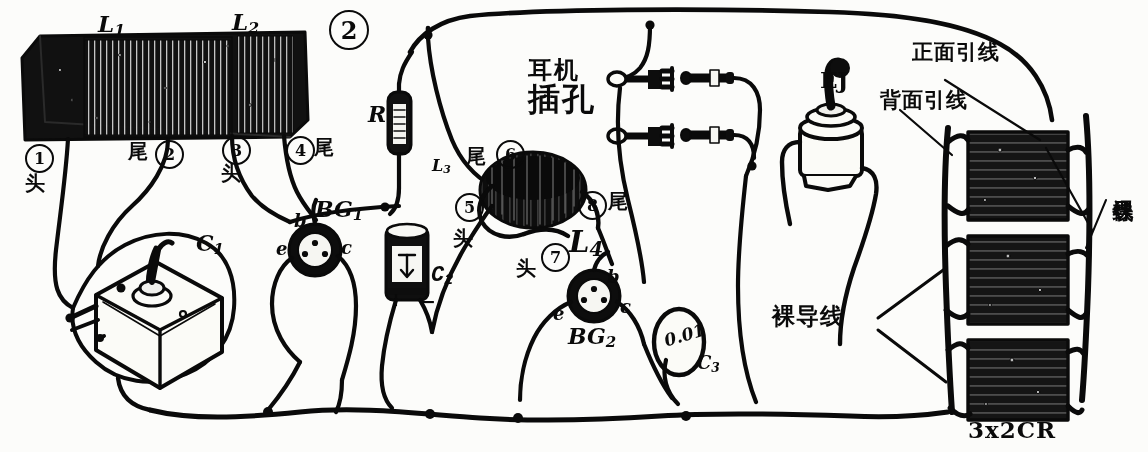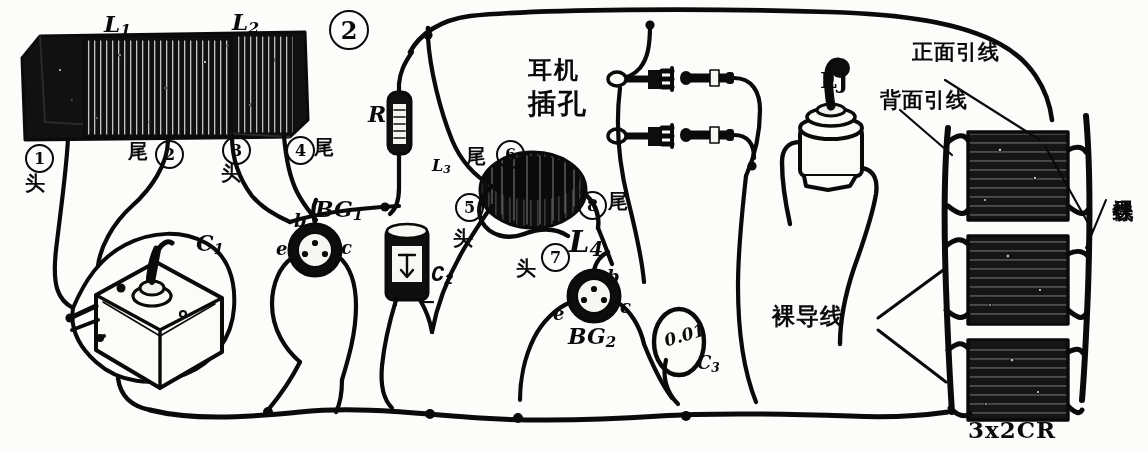--- a/index.html
+++ b/index.html
@@ -305,21 +305,21 @@
       <path d="M900 110 L952 155" stroke-width="2.2"></path>
       <path d="M878 318 L946 268" stroke-width="3"></path>
       <path d="M878 330 L946 382" stroke-width="3"></path>
       <path d="M1106 200 L1086 248" stroke-width="2"></path>
       <path d="M1046 148 L1092 230" stroke-width="2.2"></path>
     </g>
   </svg>
 
   <div class="circnum" style="left:329px;top:10px;width:36px;height:36px;font-size:24px;">2</div>
 
-  <div class="lbl lbl-lat" style="left:98px;top:12px;font-size:23px;margin-left:6px;">L<span class="sub">1</span></div>
+  <div class="lbl lbl-lat" style="left:98px;top:12px;font-size:23px;">L<span class="sub">1</span></div>
   <div class="lbl lbl-lat" style="left:232px;top:10px;font-size:23px;text-align:right;">L<span class="sub">2</span></div>
 
   <div class="circnum" style="left:25px;top:144px;width:25px;height:25px;font-size:16px;">1</div>
   <div class="lbl lbl-cn" style="left:25px;top:173px;font-size:20px;">头</div>
 
   <div class="lbl lbl-cn" style="left:128px;top:141px;font-size:20px;">尾</div>
   <div class="circnum" style="left:155px;top:140px;width:25px;height:25px;font-size:16px;">2</div>
 
   <div class="circnum" style="left:222px;top:136px;width:25px;height:25px;font-size:16px;">3</div>
   <div class="lbl lbl-cn" style="left:221px;top:163px;font-size:20px;">头</div>
@@ -354,21 +354,21 @@
 
   <div class="lbl lbl-lat" style="left:607px;top:268px;font-size:18px;">b</div>
   <div class="lbl lbl-lat" style="left:553px;top:305px;font-size:18px;">e</div>
   <div class="lbl lbl-lat" style="left:620px;top:298px;font-size:18px;">c</div>
   <div class="lbl lbl-lat" style="left:568px;top:325px;font-size:22px;">BG<span class="sub">2</span></div>
 
   <div class="lbl lbl-lat" style="left:664px;top:327px;font-size:17px;transform:rotate(-16deg);">0.01</div>
   <div class="lbl lbl-lat" style="left:697px;top:342px;font-size:18px;margin-top:12px;">C<span class="sub">3</span></div>
 
   <div class="lbl lbl-cn" style="left:528px;top:58px;font-size:24px;letter-spacing:2px;">耳机</div>
-  <div class="lbl lbl-cn" style="left:528px;top:90px;font-size:28px;letter-spacing:2px;">插孔</div>
+  <div class="lbl lbl-cn" style="left:528px;top:83px;font-size:32px;letter-spacing:2px;">插孔</div>
 
   <div class="lbl lbl-lat" style="left:798px;top:68px;font-size:23px;font-style:normal;margin-left:22px;">EJ</div>
 
   <div class="lbl lbl-cn" style="left:912px;top:42px;font-size:21px;letter-spacing:1px;">正面引线</div>
   <div class="lbl lbl-cn" style="left:880px;top:90px;font-size:21px;letter-spacing:1px;">背面引线</div>
 
   <div class="lbl lbl-cn" style="left:772px;top:305px;font-size:23px;letter-spacing:1px;">裸导线</div>
   <div class="lbl lbl-cn vert" style="left:1112px;top:182px;font-size:21px;">裸导线</div>
 
   <div class="lbl lbl-lat" style="left:968px;top:418px;font-size:23px;font-style:normal;letter-spacing:1px;">3x2CR</div>

